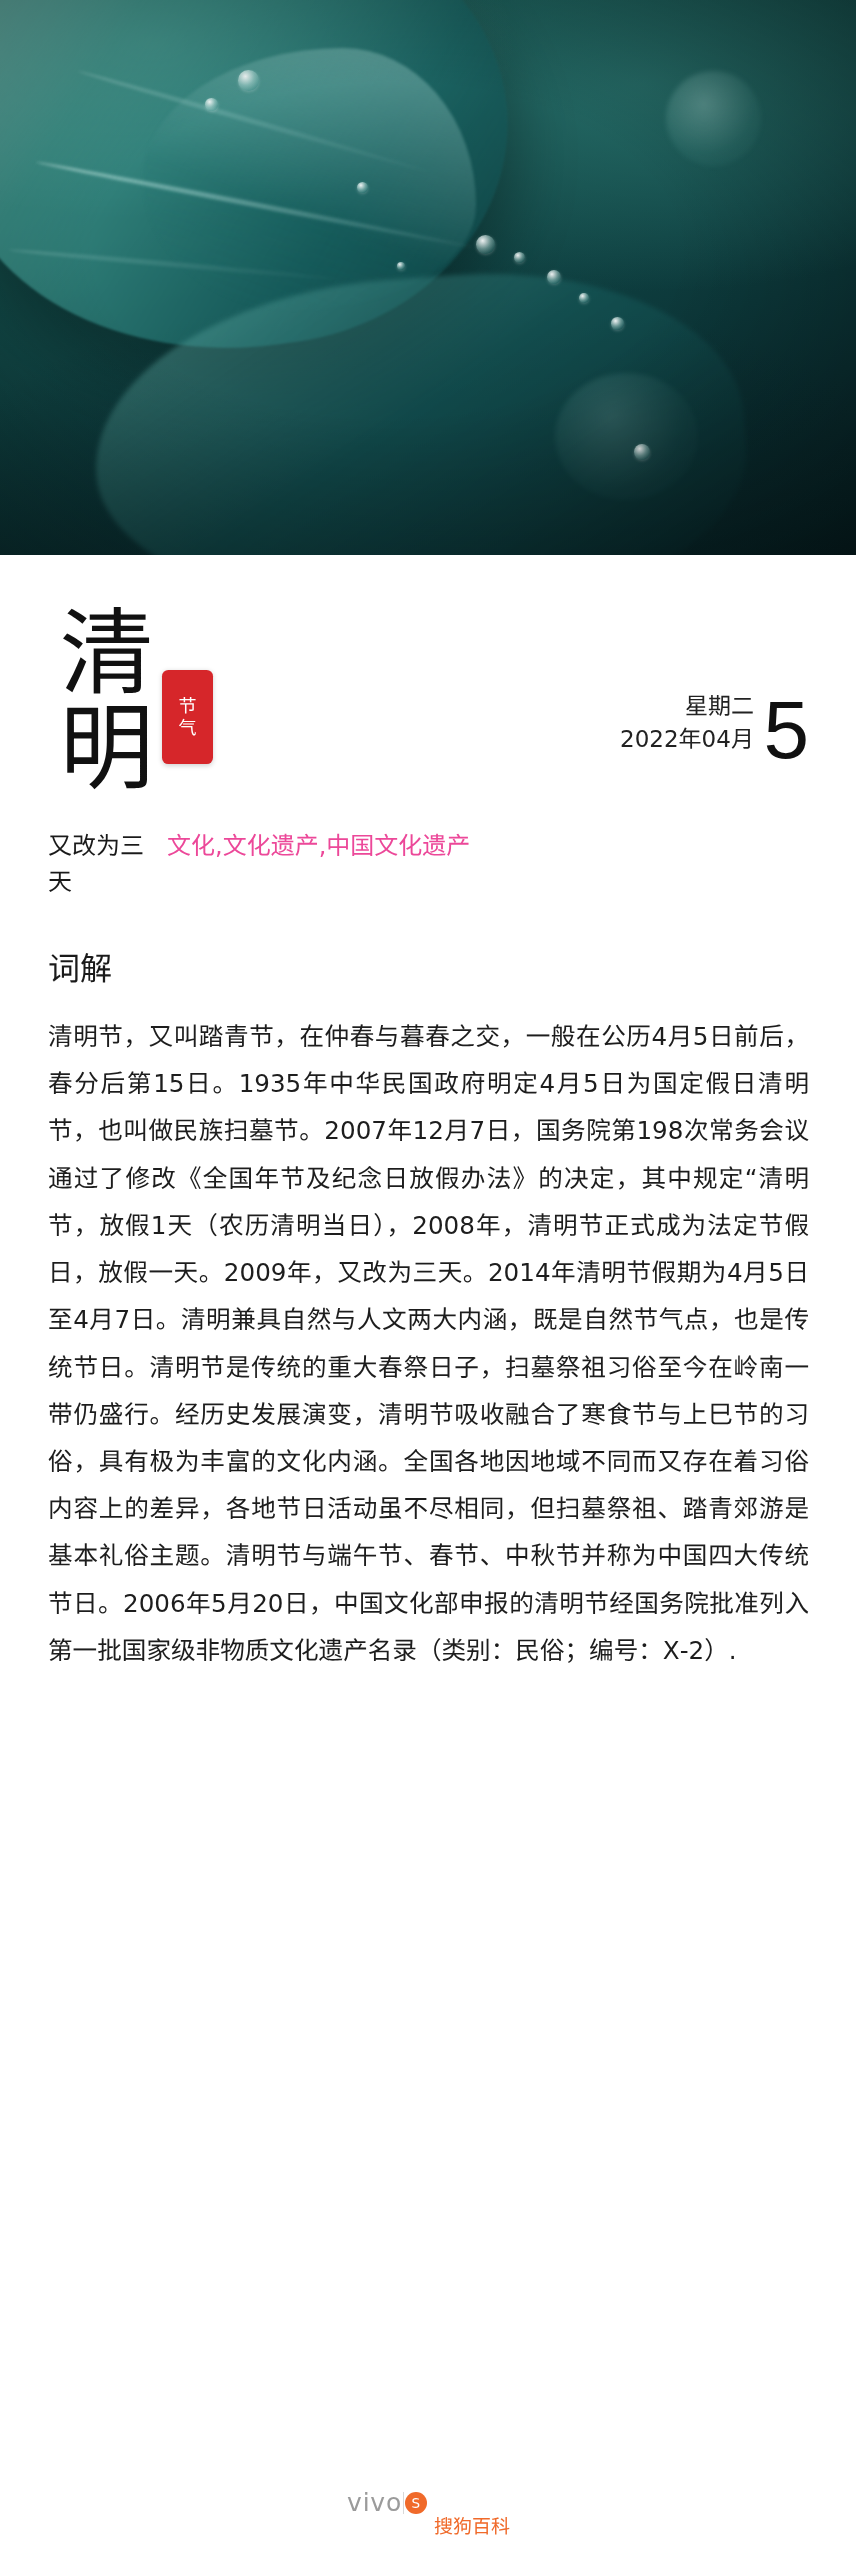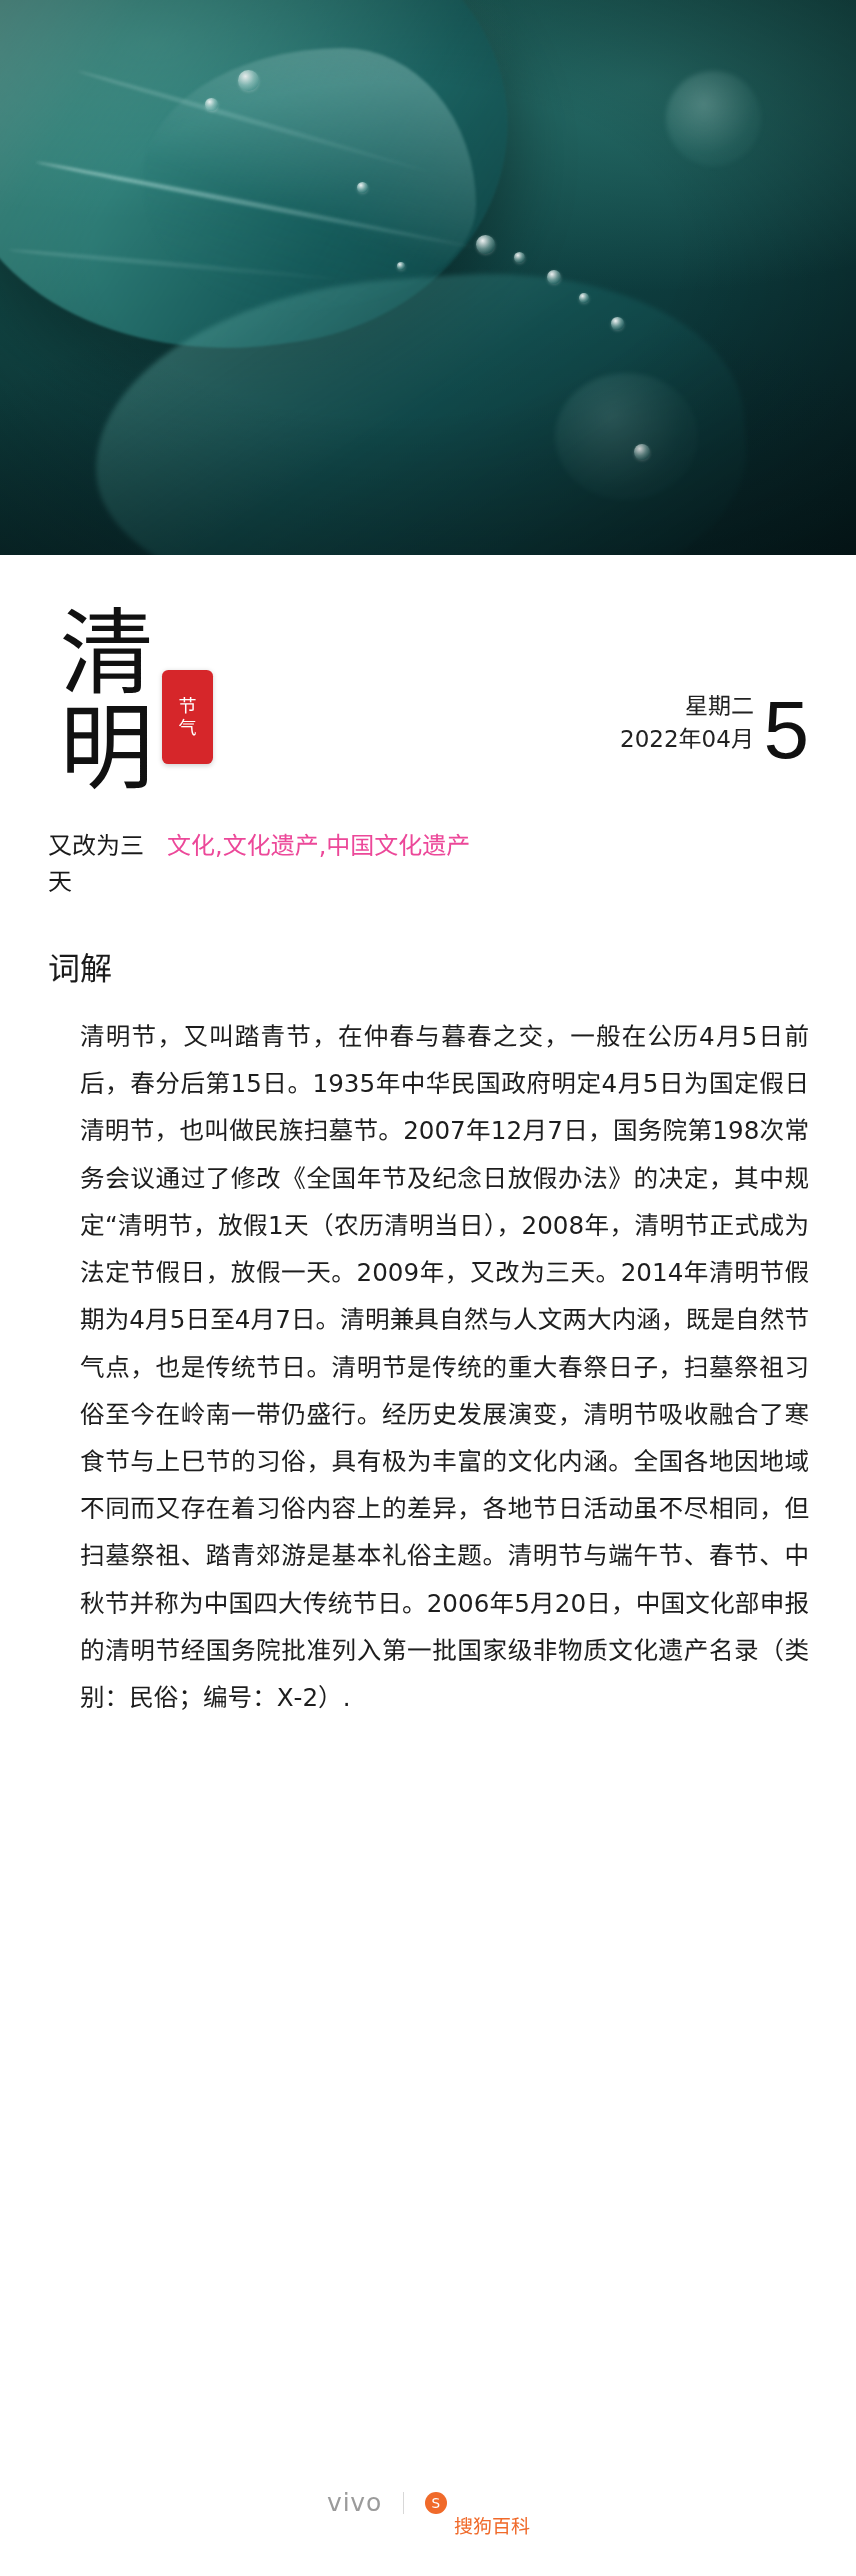--- a/index.html
+++ b/index.html
@@ -203,31 +203,30 @@
     color: #1a1a1a;
     margin-bottom: 24px;
     font-family: "DejaVu Sans", sans-serif;
   }
   .body-text {
     font-size: 24.6px;
     line-height: 1.92;
     color: #1d1d1d;
     text-align: justify;
     font-family: "DejaVu Sans", sans-serif;
-    margin-left: 32px;
   }
 
   
   .footer {
     margin-top: auto;
     padding: 56px 0 38px 0;
     display: flex;
     align-items: center;
     justify-content: center;
-    gap: 21px;
+    gap: 1px;
   }
   .vivo-logo {
     font-family: "DejaVu Sans", sans-serif;
     font-size: 25px;
     color: #9b9b9b;
     letter-spacing: 0.8px;
   }
   .footer-divider {
     width: 0.8px;
     height: 22px;

